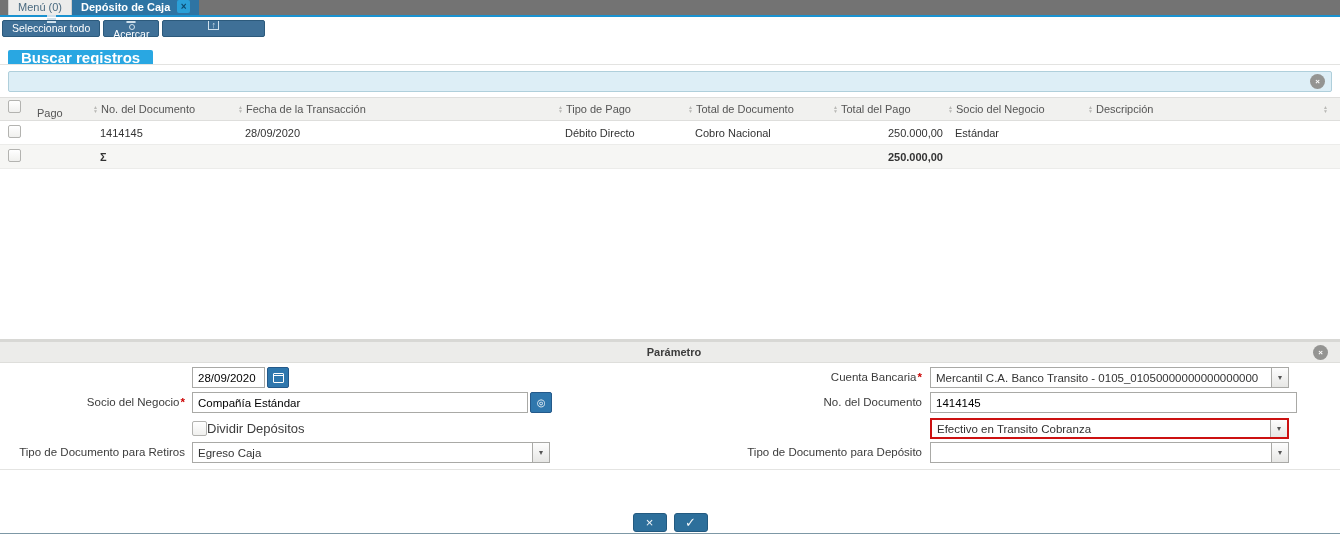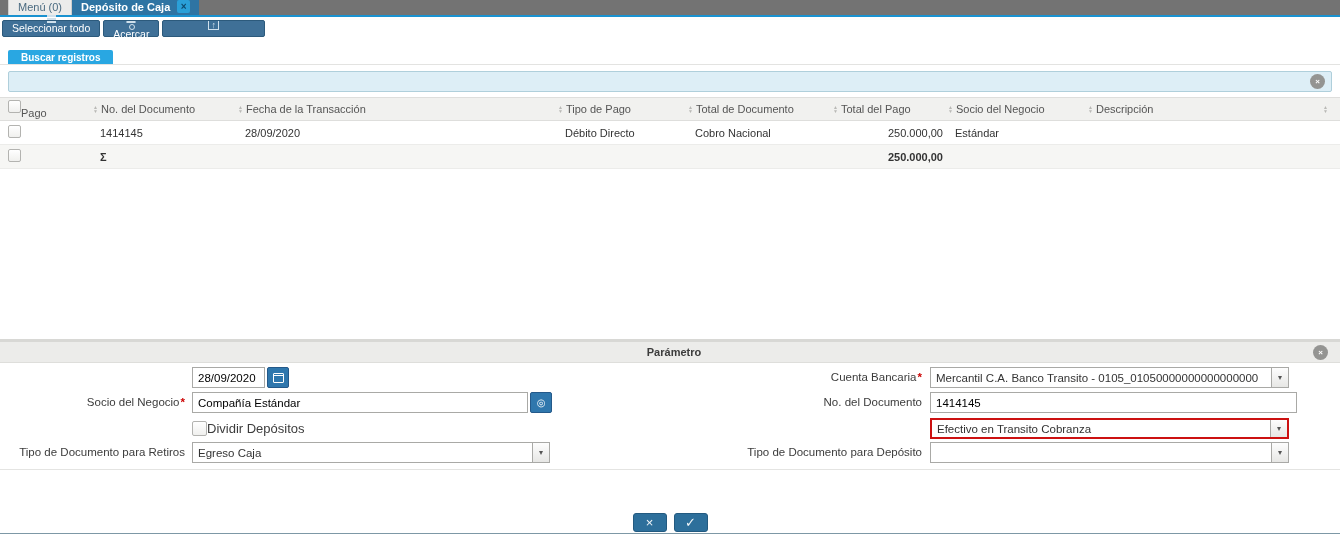--- a/index.html
+++ b/index.html
@@ -23,21 +23,21 @@
           font-size:10.5px; display:flex; align-items:center; gap:5px; padding:0 9px; cursor:pointer;flex-direction:column; }
   .ic-lines { width:9px; height:1.5px; background:#cfe0ec; box-shadow:0 3px 0 #cfe0ec, 0 6px 0 #cfe0ec; margin-top:-6px; }
   .ic-win { width:10px; height:9px; border:1px solid #cfe0ec; border-radius:1px; position:relative; }
   .ic-win::after { content:""; position:absolute; left:2px; top:2px; width:4px; height:4px;
                    border:1px solid #cfe0ec; border-radius:50%; }
   .ic-export { width:11px; height:10px; border-left:1px solid #cfe0ec; border-right:1px solid #cfe0ec;
                border-bottom:1px solid #cfe0ec; text-align:center; font-size:9px; line-height:8px; color:#cfe0ec; }
 
   
   .searchtab { position:absolute; top:50px; left:8px; height:14px; background:#29a7e2; color:#fff;
-               font-weight:bold; font-size:10px; padding:0 13px; display:flex; align-items:center;
+               font-weight:bold; font-size:15px; padding:0 13px; display:flex; align-items:center;
                border-radius:2px 2px 0 0; }
   .searchtab-line { position:absolute; top:64px; left:0; width:100%; height:1px; background:#e3e3e1; }
   .searchbox { position:absolute; top:71px; left:8px; width:1324px; height:21px; background:#ddeef6;
                border:1px solid #afcfdb; border-radius:2px; }
   .searchbox input { position:absolute; inset:0; width:100%; height:100%; background:transparent;
                      border:none; outline:none; font-size:11px; padding:0 26px 0 6px;
                      font-family:"Liberation Sans", sans-serif; }
   .circle-btn { width:15px; height:15px; border-radius:50%; background:#949492; color:#fff;
                 font-size:8px; font-weight:bold; line-height:15px; text-align:center; cursor:pointer; }
   .searchbox .circle-btn { position:absolute; right:6px; top:2px; }
@@ -50,21 +50,21 @@
                  color:#555; }
   .trow.r1 { background:#fff; border-bottom:1px solid #ececea; }
   .trow.sum { background:#f6f6f4; border-bottom:1px solid #ececea; font-weight:bold; }
   .cell { padding-left:10px; overflow:hidden; white-space:nowrap; }
   .cell.right { text-align:right; padding-right:2px; padding-left:0; }
   .hcell { display:flex; align-items:center; padding-left:3px; overflow:hidden; white-space:nowrap; }
   .sort { display:inline-flex; flex-direction:column; margin-right:3px; color:#b9b9b6; cursor:pointer; }
   .sort i { font-style:normal; font-size:5px; line-height:4px; }
   .cb { width:13px; height:13px; border:1px solid #b3b3b0; border-radius:2px; display:inline-block;
         background:linear-gradient(#ffffff,#f0f0ee); cursor:pointer; flex:none; }
-  .pago-h { display:flex; align-items:flex-end; padding-left:8px; gap:0; height:100%; padding-bottom:1px; }
+  .pago-h { display:flex; align-items:flex-end; padding-left:8px; gap:16px; height:100%; padding-bottom:1px; }
   .pago-h .cb { margin-bottom:6px; }
   .cell-cb { padding-left:8px; }
 
   
   .panel { position:absolute; top:339px; left:0; width:1340px; height:131px;
            border-bottom:1px solid #e4e4e2; }
   .panel-band { height:3px; background:#d8d8d5; }
   .panel-head { height:21px; background:#ececea; border-bottom:1px solid #dededb; position:relative;
                 display:flex; align-items:center; padding-left:8px; font-weight:bold; color:#3c3c3c;justify-content:center; }
   .panel-head .circle-btn { position:absolute; right:12px; top:3px; }

